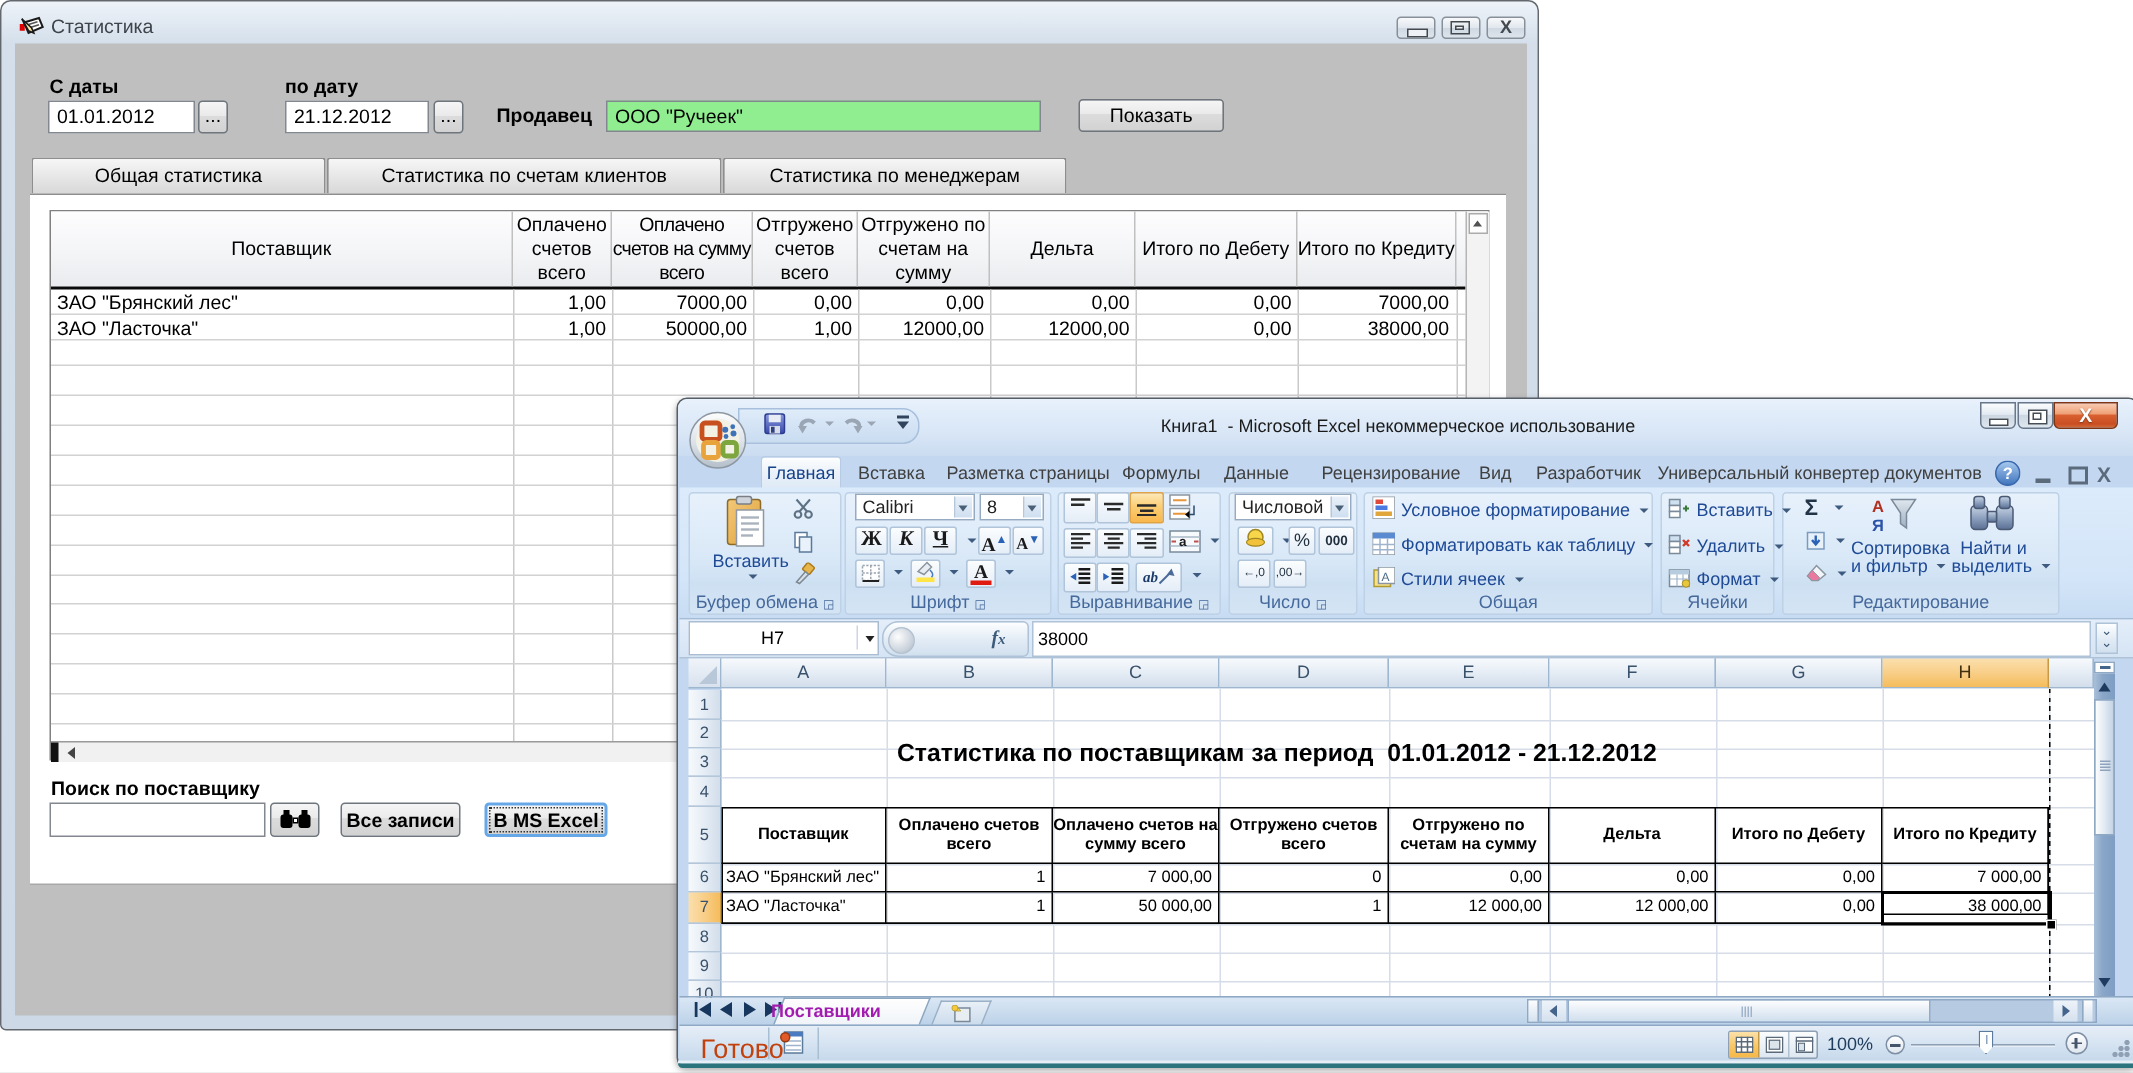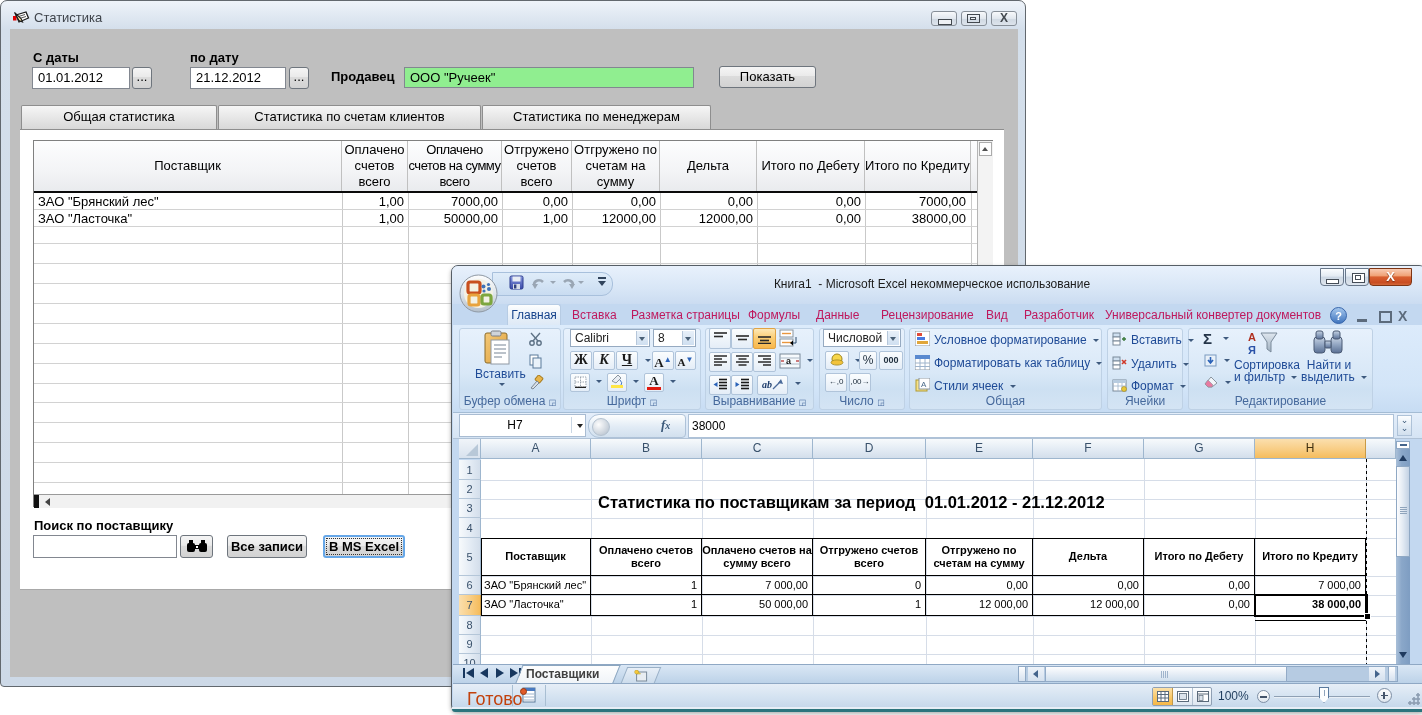--- a/index.html
+++ b/index.html
@@ -20,21 +20,21 @@
 #xl{position:absolute;left:451px;top:265px;width:975px;height:447px;z-index:10;
 border:1px solid #565e66;border-radius:7px;background:#c3d8f0;box-sizing:border-box;
 box-shadow:0 2px 4px rgba(80,80,80,.45);}
 .hc{position:absolute;top:0;height:50px;border-right:1px solid #c0c0c0;box-sizing:border-box;
 display:flex;align-items:center;justify-content:center;text-align:center;
 font-size:13px;line-height:16px;color:#000;}
 .cl{position:absolute;top:52px;width:1px;height:301px;background:#c9c9c9;}
 .rl{position:absolute;left:0;width:943px;height:1px;background:#d2d2d2;}
 .dc{position:absolute;font-size:13px;color:#000;height:16px;line-height:15px;white-space:nowrap;}
 .dc.r{text-align:right;padding-right:3px;}
-.rtab{position:absolute;top:42px;font-size:12px;color:#be185d;white-space:nowrap;}
+.rtab{position:absolute;top:42px;font-size:12px;color:#404040;white-space:nowrap;}
 .rgrp{position:absolute;top:62px;height:82px;border:1px solid #bed1e5;border-radius:3px;
 background:linear-gradient(#e7f1fc,#d9e8f7 55%,#cde0f2 75%,#d4e4f4);box-sizing:border-box;}
 .rlbl{position:absolute;left:0;right:0;bottom:1px;height:14px;text-align:center;
 font-size:12px;color:#46699c;}
 .rtx{position:absolute;font-size:12px;color:#1e4a96;white-space:nowrap;}
 .dn{display:inline-block;width:0;height:0;border-left:3px solid transparent;
 border-right:3px solid transparent;border-top:3px solid #3e5a7e;vertical-align:2px;margin-left:3px;}
 .combo{position:absolute;height:18px;background:#fff;border:1px solid #96aac1;box-sizing:border-box;
 font-size:12px;color:#222;line-height:16px;padding-left:4px;}
 .combo .ar{position:absolute;right:1px;top:1px;bottom:1px;width:11px;
@@ -613,21 +613,21 @@
   <div class="tc tcr" style="left:581px;top:310px;width:111px;height:19px;">0,00</div>
   <div class="tc tcr" style="left:692px;top:310px;width:111px;height:19px;">0,00</div>
   <div class="tc tcr" style="left:803px;top:310px;width:111px;height:19px;">7 000,00</div>
   <div class="tc tcl" style="left:29px;top:329px;width:110px;height:21px;">ЗАО "Ласточка"</div>
   <div class="tc tcr" style="left:139px;top:329px;width:111px;height:21px;">1</div>
   <div class="tc tcr" style="left:250px;top:329px;width:111px;height:21px;">50 000,00</div>
   <div class="tc tcr" style="left:361px;top:329px;width:113px;height:21px;">1</div>
   <div class="tc tcr" style="left:474px;top:329px;width:107px;height:21px;">12 000,00</div>
   <div class="tc tcr" style="left:581px;top:329px;width:111px;height:21px;">12 000,00</div>
   <div class="tc tcr" style="left:692px;top:329px;width:111px;height:21px;">0,00</div>
-  <div class="tc tcr" style="left:803px;top:329px;width:111px;height:26px;font-weight:bold;">38 000,00</div>
+  <div class="tc tcr" style="left:803px;top:329px;width:111px;height:15px;">38 000,00</div>
 
   <div class="abs" style="left:914px;top:193px;width:1px;height:205px;background:repeating-linear-gradient(180deg,#000 0 3px,transparent 3px 6px);"></div>
 
   <div class="abs" style="left:802px;top:328px;width:114px;height:23px;border:2px solid #000;box-sizing:border-box;"></div>
   <div class="abs" style="left:912px;top:347px;width:5px;height:5px;background:#000;border:1px solid #fff;"></div>
 
   <div class="abs" style="left:944px;top:175px;width:14px;height:8px;background:#fdfdfe;border:1px solid #8fa8c4;box-sizing:border-box;">
         <div class="abs" style="left:3px;top:2px;width:7px;height:2px;background:#44648c;"></div>
       </div>
   <div class="abs" style="left:944px;top:183px;width:14px;height:215px;background:linear-gradient(90deg,#a9bfd8,#8aa7c9 40%,#7e9dc2);">
@@ -645,21 +645,21 @@
    <g fill="#17375e">
           <rect x="0" y="0" width="2" height="10"></rect>
           <polygon points="11,0 11,10 3,5"></polygon>
           <polygon points="25,0 25,10 17,5"></polygon>
           <polygon points="33,0 33,10 41,5"></polygon>
           <polygon points="47,0 47,10 55,5"></polygon>
           <rect x="56" y="0" width="2" height="10"></rect>
         </g>
   </svg>
   <div class="abs" style="left:67px;top:399px;width:98px;height:18px;background:linear-gradient(#fefefe,#f0f4f8);border:1px solid #8ca6bf;border-bottom:none;transform:skewX(-22deg);box-sizing:border-box;"></div>
-  <div class="abs" style="left:74px;top:401px;font-size:12px;font-weight:bold;color:#404040;">Поставщики</div>
+  <div class="abs" style="left:62px;top:401px;font-size:12px;font-weight:bold;color:#a21caf;">Поставщики</div>
   <div class="abs" style="left:172px;top:401px;width:34px;height:16px;background:linear-gradient(#e8eff7,#ccdcec);border:1px solid #9ab0c6;border-bottom:none;transform:skewX(-22deg);box-sizing:border-box;">
    <svg width="16" height="12" viewBox="0 0 16 12" style="margin:2px 0 0 8px;transform:skewX(22deg);">
           <rect x="4" y="2" width="10" height="9" fill="#e8edf2" stroke="#7a8a9a"></rect>
           <polygon points="4,0 8,4 4,4" fill="#f8d84a" stroke="#b09a30" stroke-width=".5"></polygon>
           <circle cx="4" cy="2" r="2" fill="#f8c83a" stroke="#b09a30" stroke-width=".5"></circle>
         </svg>
   </div>
 
   <div class="abs" style="left:566px;top:400px;width:380px;height:16px;background:#b6cbe2;border:1px solid #8fa8c4;box-sizing:border-box;"></div>
   <div class="abs" style="left:567px;top:401px;width:7px;height:14px;background:linear-gradient(#fdfdfe,#d5e1ef);border-right:1px solid #8fa8c4;box-sizing:border-box;"></div>

